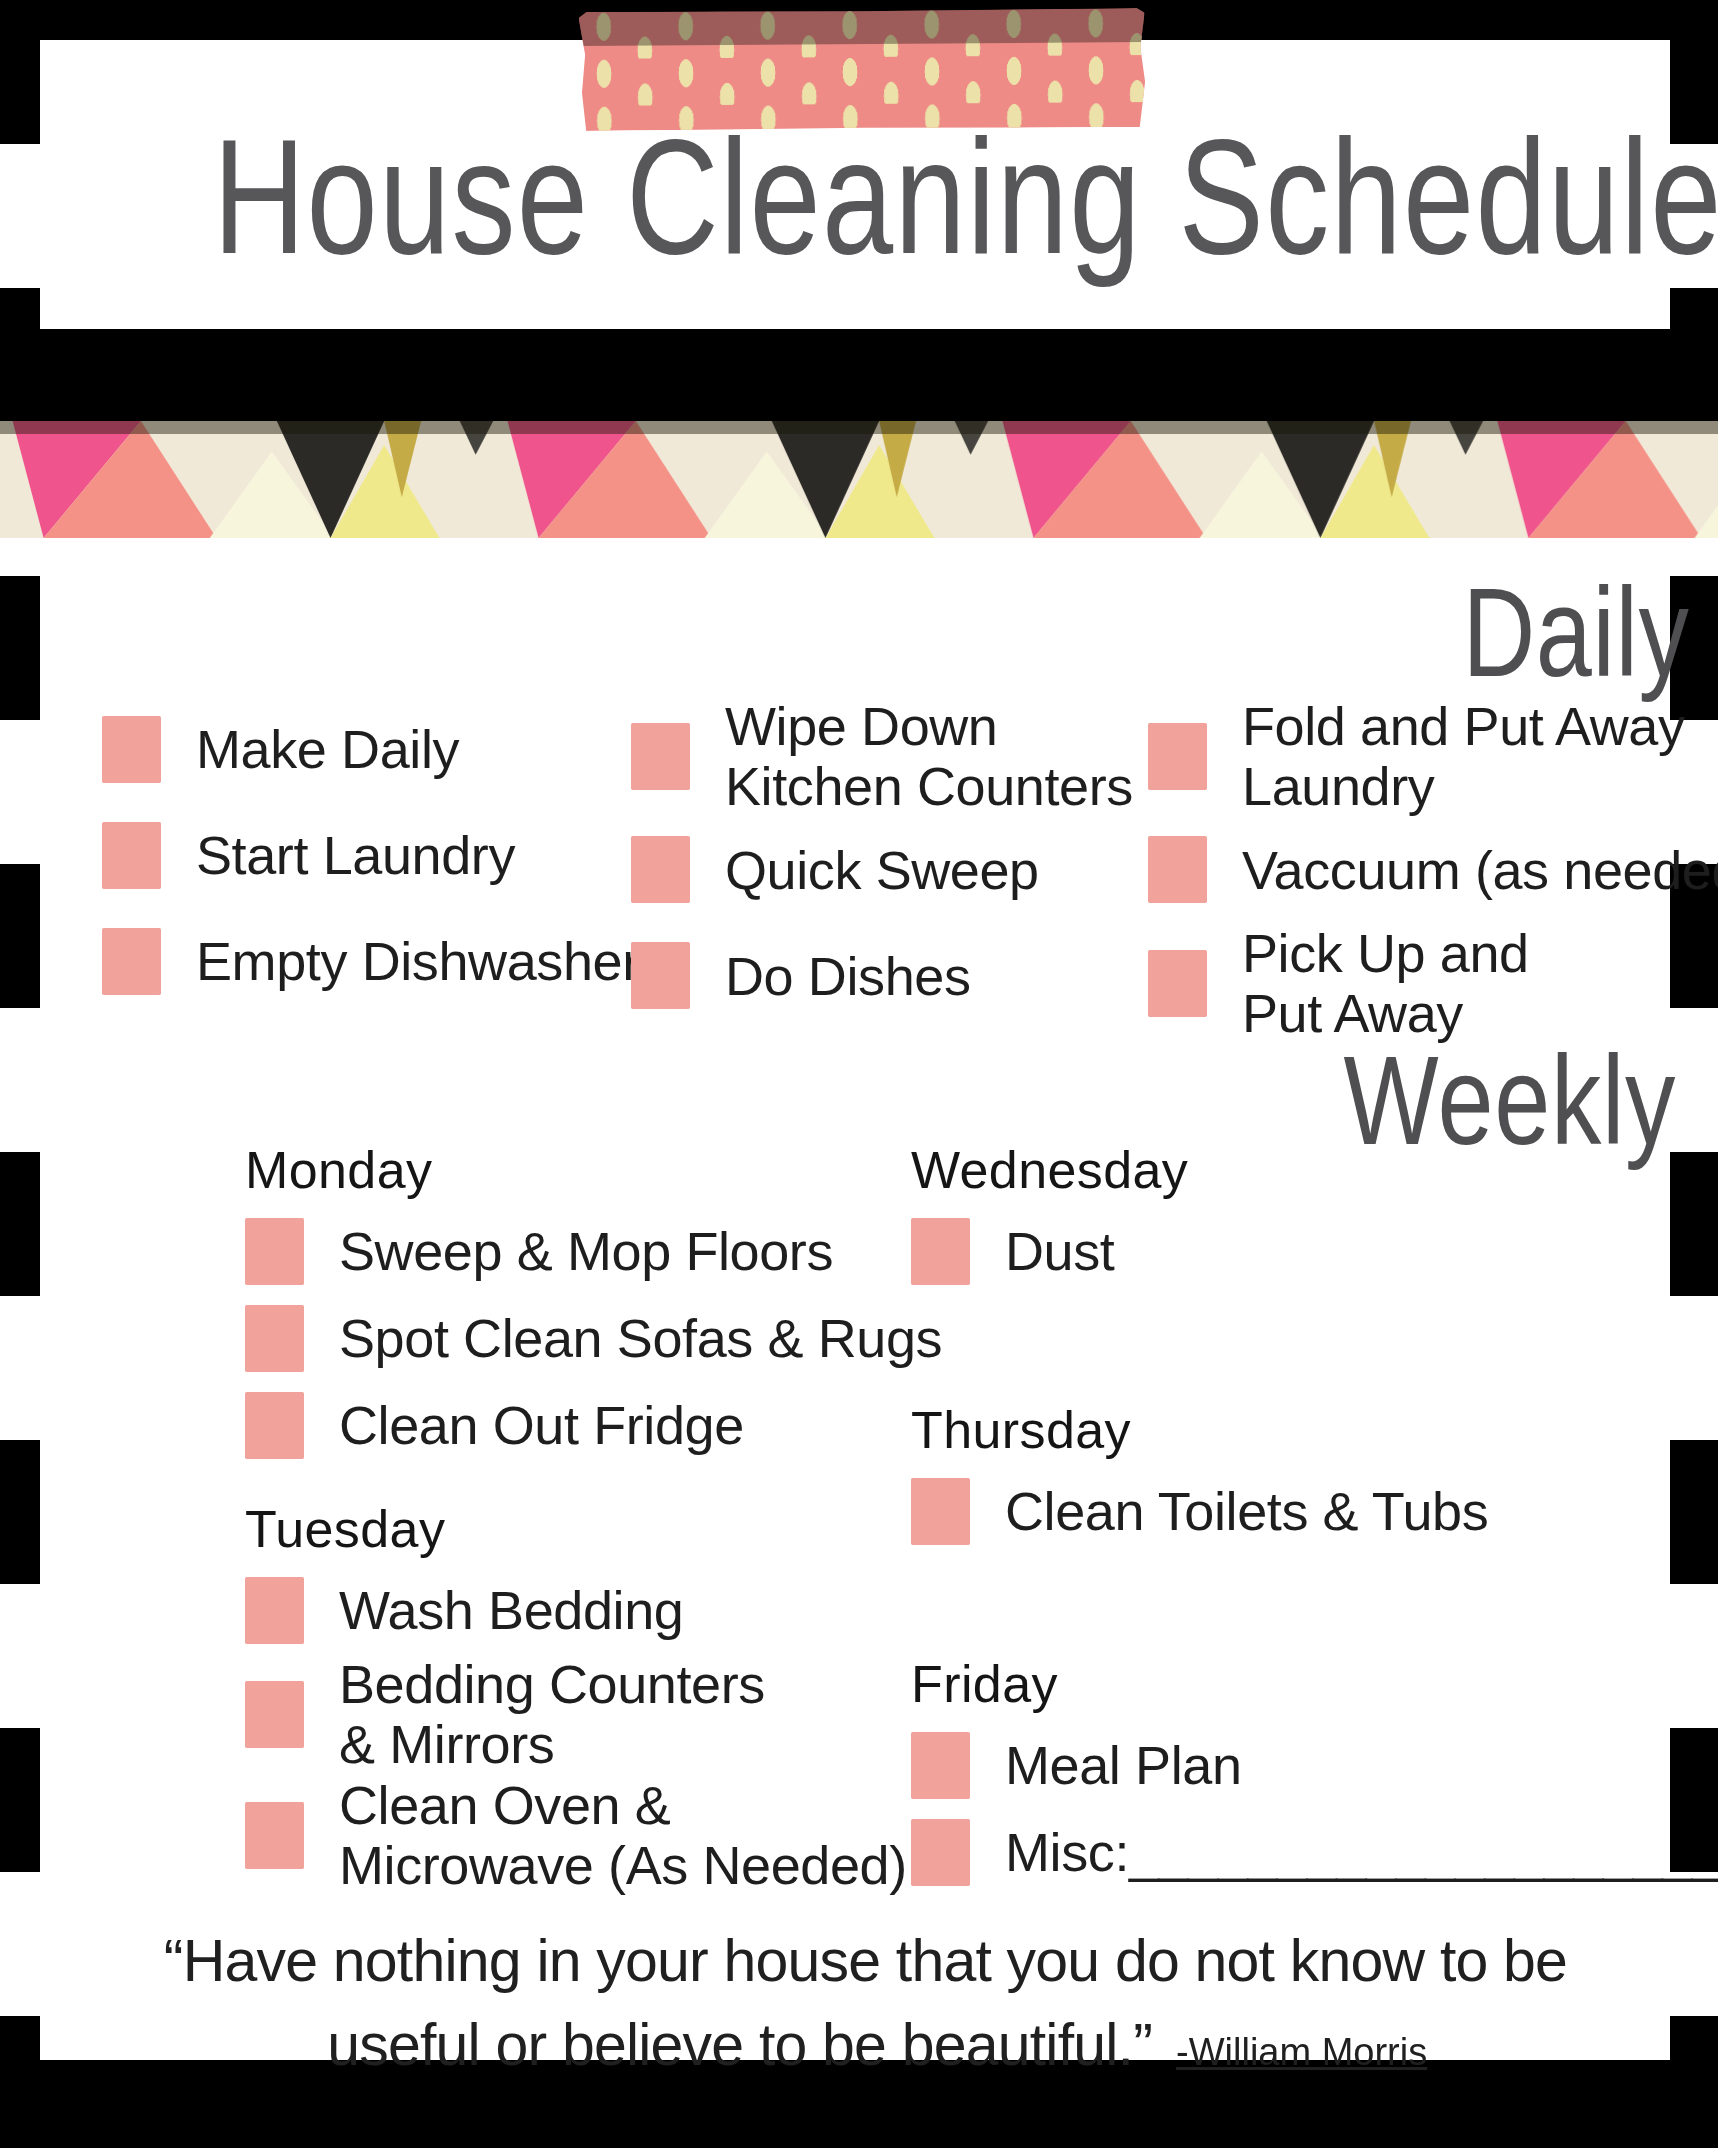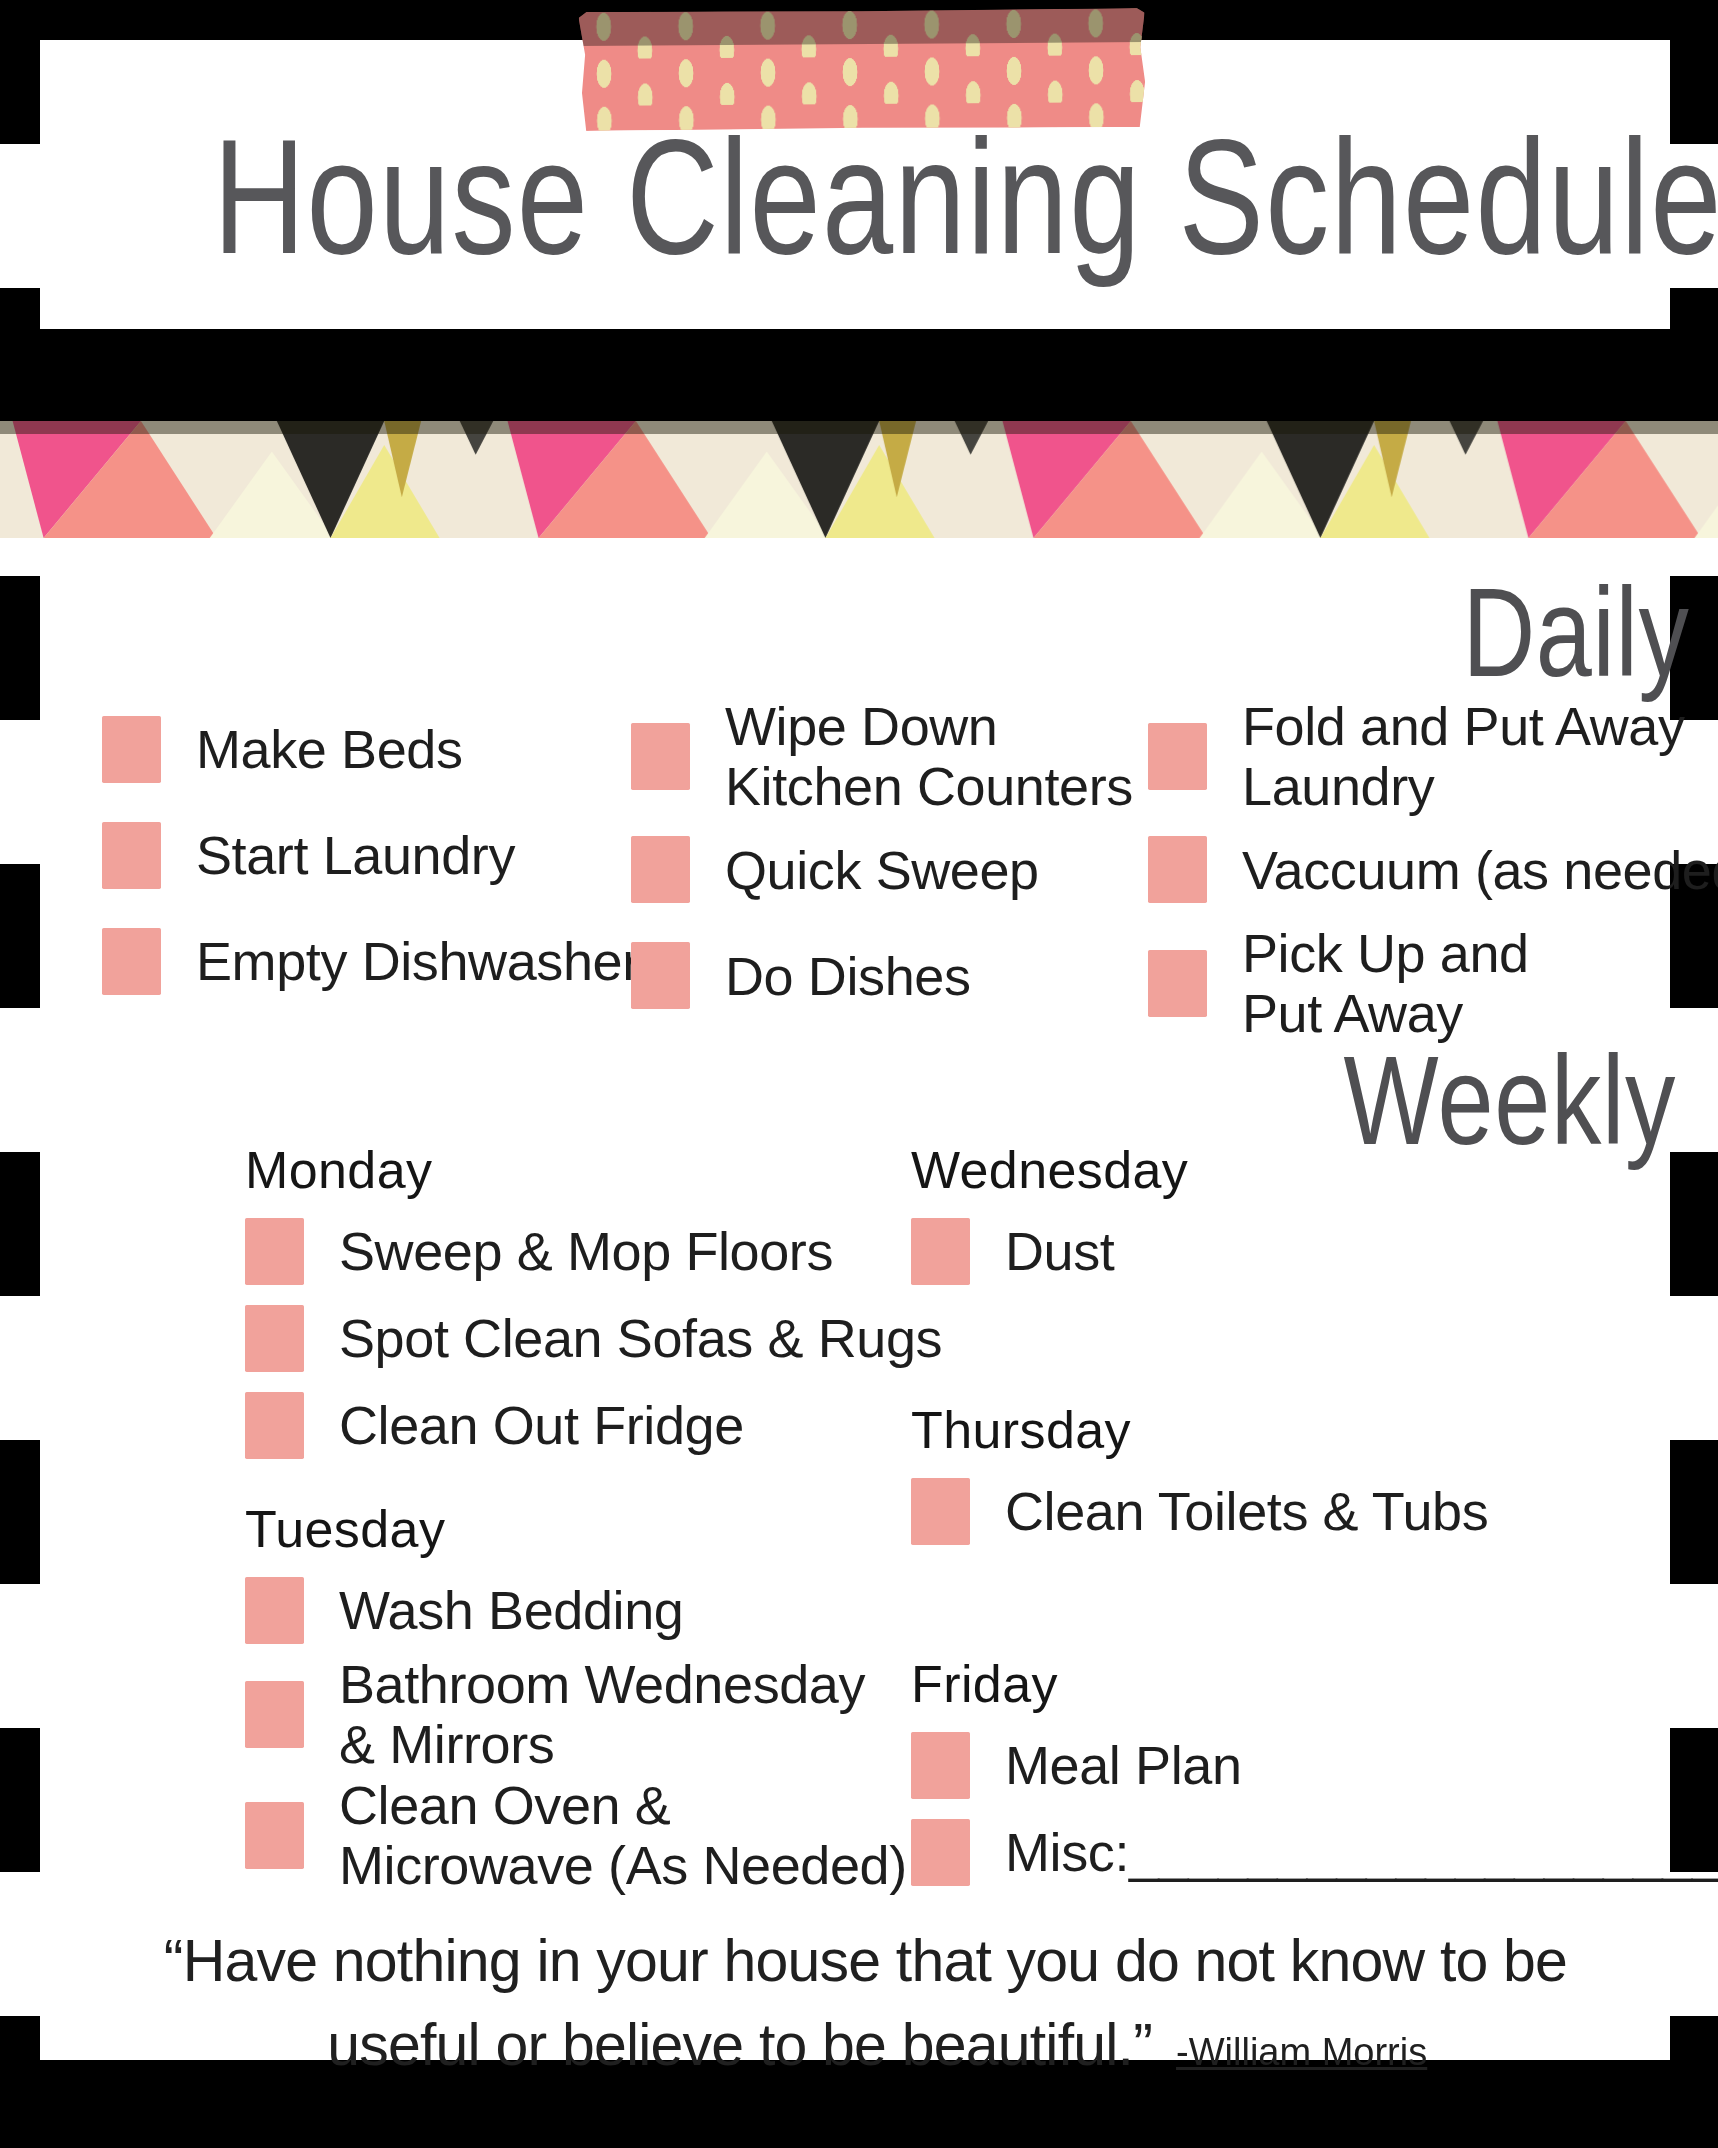--- a/index.html
+++ b/index.html
@@ -130,21 +130,21 @@
 
 <div id="daily-heading-row" class="big-center section-heading-row">
   <span class="big-text">Daily</span>
 </div>
 
 <div id="daily-columns">
     <div class="task-col">
       <div class="task-item">
         <span class="checkbox"></span>
         <div class="task-label">
-          <div class="task-line">Make Beds</div>
+          <div class="task-line">Make Daily</div>
         </div>
       </div>
       <div class="task-item">
         <span class="checkbox"></span>
         <div class="task-label">
           <div class="task-line">Start Laundry</div>
         </div>
       </div>
       <div class="task-item">
         <span class="checkbox"></span>
@@ -231,21 +231,21 @@
       <div class="day-items">
         <div class="task-item">
           <span class="checkbox"></span>
           <div class="task-label">
             <div class="task-line">Wash Bedding</div>
           </div>
         </div>
         <div class="task-item">
           <span class="checkbox"></span>
           <div class="task-label">
-            <div class="task-line">Bathroom Wednesday</div>
+            <div class="task-line">Bedding Counters</div>
             <div class="task-line">&amp; Mirrors</div>
           </div>
         </div>
         <div class="task-item">
           <span class="checkbox"></span>
           <div class="task-label">
             <div class="task-line">Clean Oven &amp;</div>
             <div class="task-line">Microwave (As Needed)</div>
           </div>
         </div>

